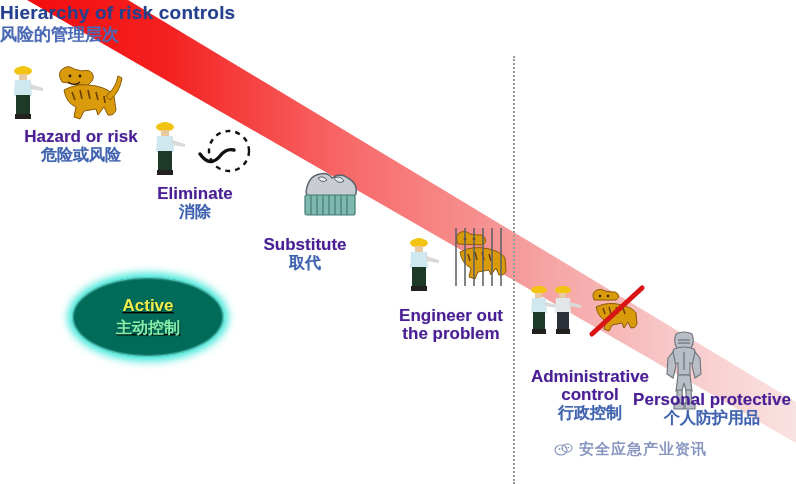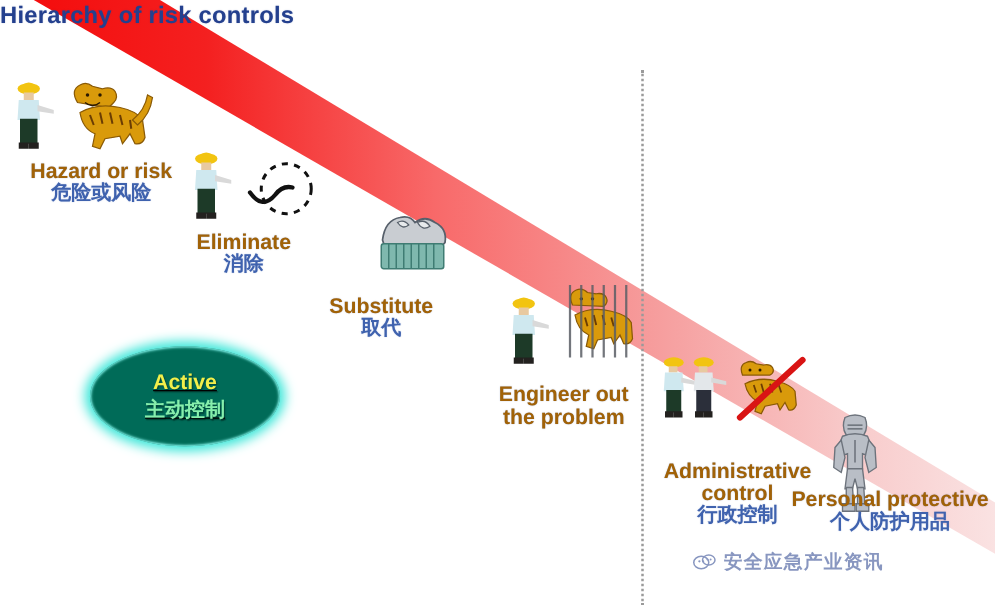--- a/index.html
+++ b/index.html
@@ -34,21 +34,21 @@
   }
   
   .label{
     position:absolute;
     text-align:center;
     line-height:18px;
     white-space:nowrap;
   }
   .label .en{
     display:block;
-    font-size:17px;font-weight:bold;color:#a16207;
+    font-size:17px;font-weight:bold;color:#4c1d95;
     text-shadow:0 0 1px rgba(36,64,142,.4);
   }
   .label .zh{
     display:block;
     font-size:16px;font-weight:bold;color:#3f62ae;
     text-shadow:0 0 1px rgba(63,98,174,.4);
   }
   
   .active-ellipse{
     position:absolute;
@@ -103,20 +103,21 @@
           <stop offset="0.86" stop-color="#f8cccc"></stop>
           <stop offset="1" stop-color="#fae2e2"></stop>
         </linearGradient>
       </defs>
       <polygon points="27,0 128,0 796,402 796,443" fill="url(#bandGrad)"></polygon>
     </svg>
   </div>
 
   <div class="title-block">
     <div class="title-en">Hierarchy of risk controls</div>
+    <div class="title-zh">风险的管理层次</div>
   </div>
 
   <div class="fig" style="left:6px;top:62px;">
     <svg width="40" height="62" viewBox="0 0 40 62">
       <ellipse cx="17" cy="9" rx="9" ry="4.5" fill="#f2c411"></ellipse>
       <path d="M9 9 Q17 -1 25 9 Z" fill="#f2c411"></path>
       <rect x="13" y="12" width="8" height="6" fill="#e8c9a0"></rect>
       <path d="M9 18 L25 18 L26 34 L8 34 Z" fill="#cfe8ef"></path>
       <path d="M24 22 L37 26 L37 29 L24 27 Z" fill="#d9d9d9"></path>
       <rect x="10" y="33" width="14" height="20" fill="#1d3a28"></rect>

